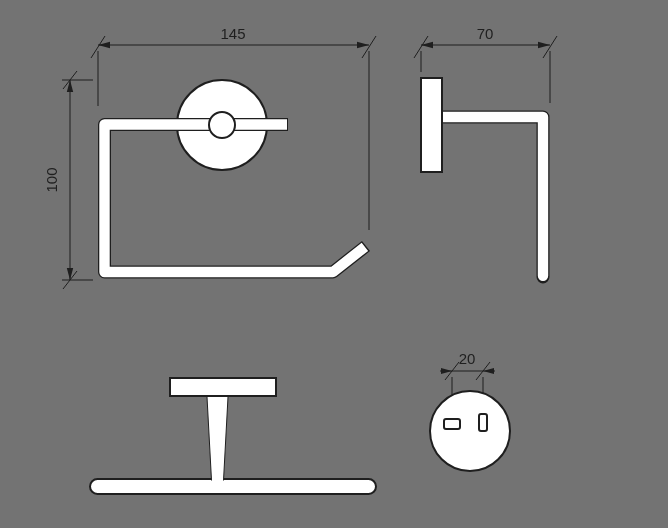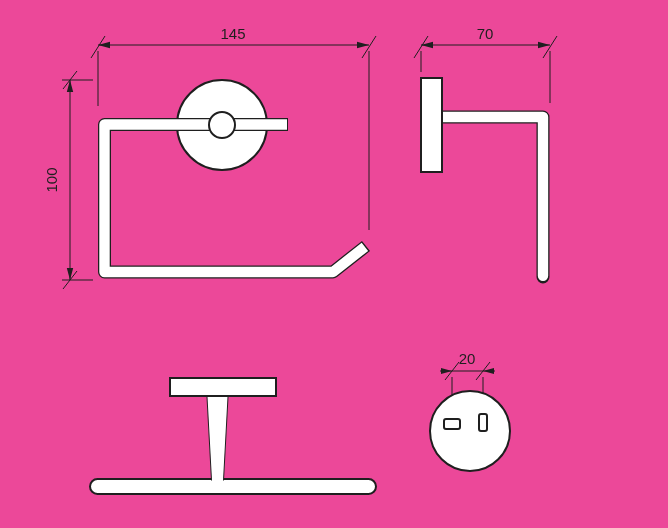--- a/index.html
+++ b/index.html
@@ -1,19 +1,19 @@
 <!DOCTYPE html>
 <html><head>
 <meta charset="utf-8">
 <style>
   html,body{margin:0;padding:0;background:#ffffff;}
   .stage{
     position:relative;
     width:668px;height:528px;
-    background:#ec4899;
+    background:#737373;
     font-family:"Liberation Sans", sans-serif;
     overflow:hidden;
   }
   svg{position:absolute;left:0;top:0;}
   .obj{stroke:#1f1f1f;stroke-width:2;fill:#ffffff;}
   .thin{stroke:#1f1f1f;stroke-width:1;fill:none;}
   .tube-outer{stroke:#1f1f1f;stroke-width:13;fill:none;stroke-linejoin:round;stroke-linecap:butt;}
   .tube-inner{stroke:#ffffff;stroke-width:10.4;fill:none;stroke-linejoin:round;stroke-linecap:butt;}
   .tube-outer-r{stroke:#1f1f1f;stroke-width:13;fill:none;stroke-linejoin:round;stroke-linecap:round;}
   .tube-inner-r{stroke:#ffffff;stroke-width:10.4;fill:none;stroke-linejoin:round;stroke-linecap:round;}

